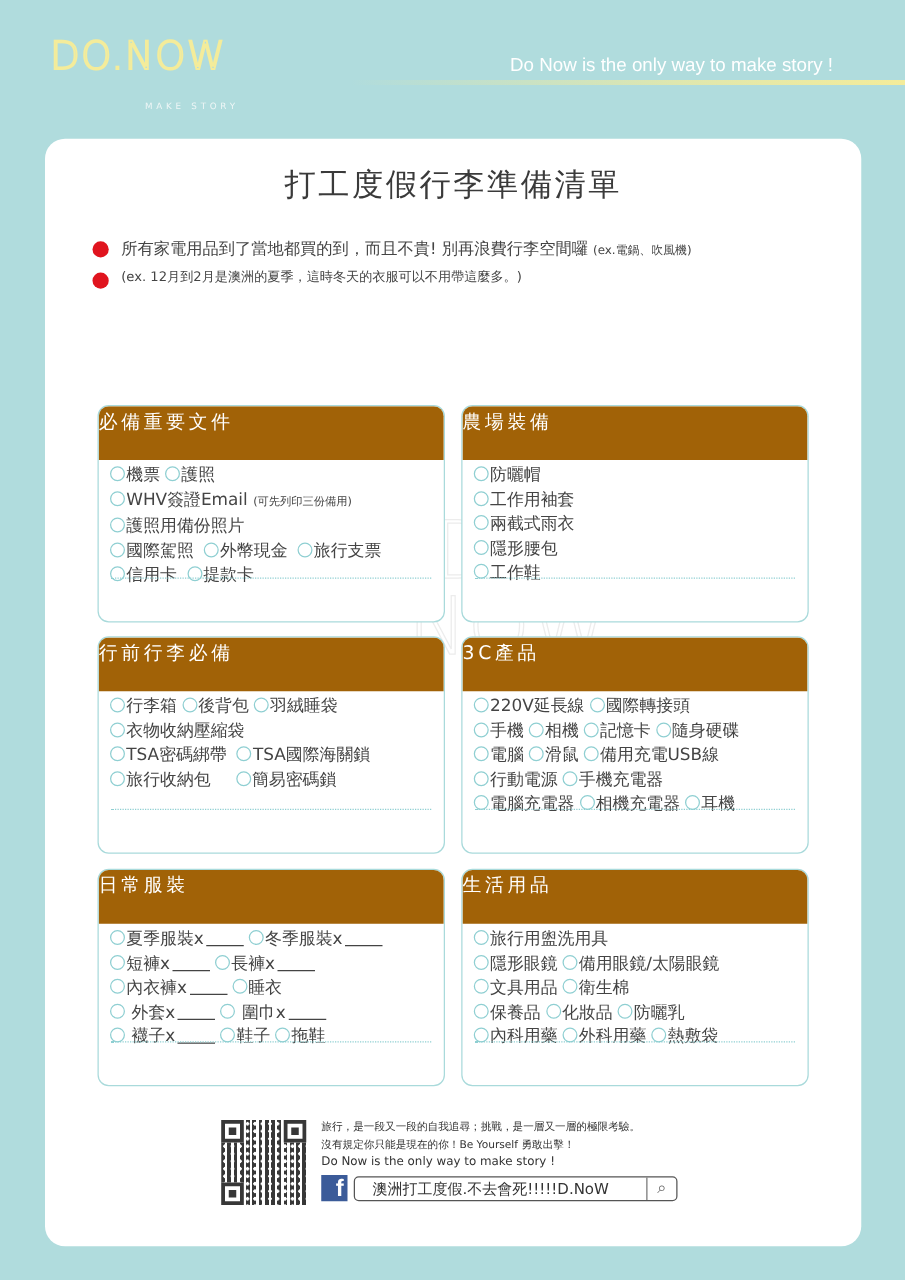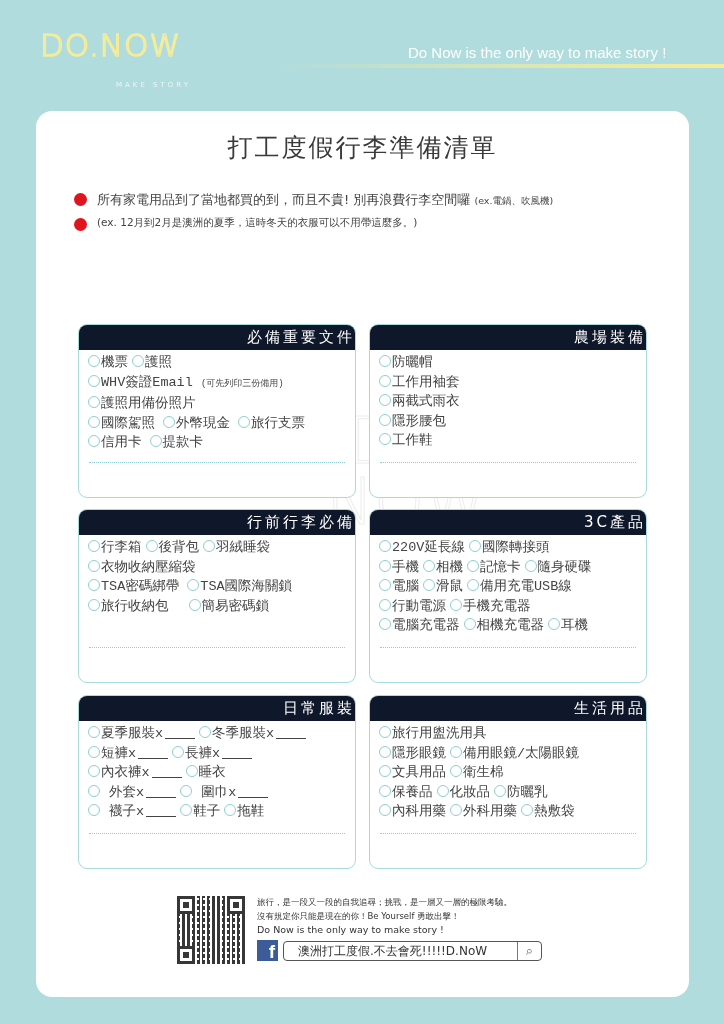--- a/index.html
+++ b/index.html
@@ -47,24 +47,24 @@
     position: absolute; left: 0; top: 5px; width: 13px; height: 13px; border-radius: 50%;
     background: #e0141e;
   }
   .note .small { font-size: 9.5px; }
   .note .sub { font-size: 10.5px; display: block; line-height: 18px; }
   .box {
     position: absolute; width: 278px; height: 174px;
     border: 1.5px solid #a9dadb; border-radius: 9px; background: #fff; overflow: hidden;
   }
   .box-head {
-    height: 25px; background: #0f172a; color: #fff; text-align: right;
+    height: 43px; background: #a16207; color: #fff; text-align: left;
     font-size: 15px; line-height: 25px; letter-spacing: 3px;
   }
-  .box-body { padding: 3px 8px 0 9px; font-family: Liberation Mono, monospace; }
+  .box-body { padding: 3px 8px 0 9px; }
   .row { font-size: 13.5px; line-height: 19.6px; color: #444; white-space: nowrap; }
   .item { display: inline-block; margin-right: 4px; }
   .circ {
     display: inline-block; width: 12px; height: 12px; border: 1.3px solid #8fcfd2; border-radius: 50%;
     vertical-align: -1px; margin-right: 1px;
   }
   .tiny { font-size: 9px; }
   .blank { display: inline-block; width: 30px; border-bottom: 1px solid #444; height: 12px; vertical-align: -2px; margin-left: 2px; }
   .dash-line {
     position: absolute; left: 10px; right: 10px; top: 137px;

